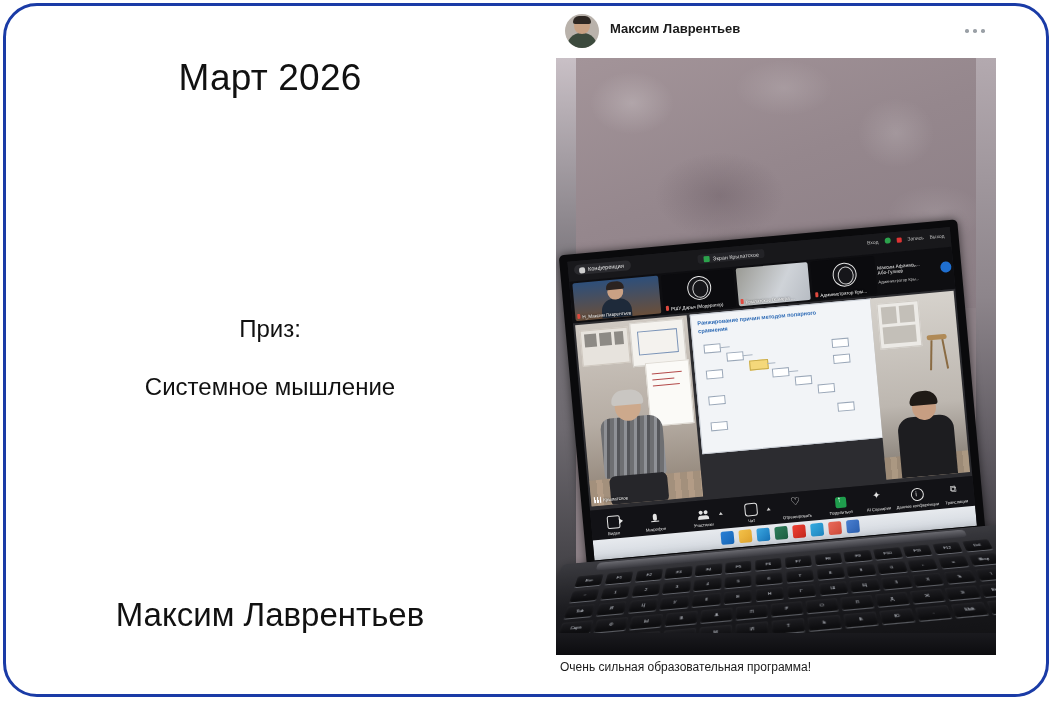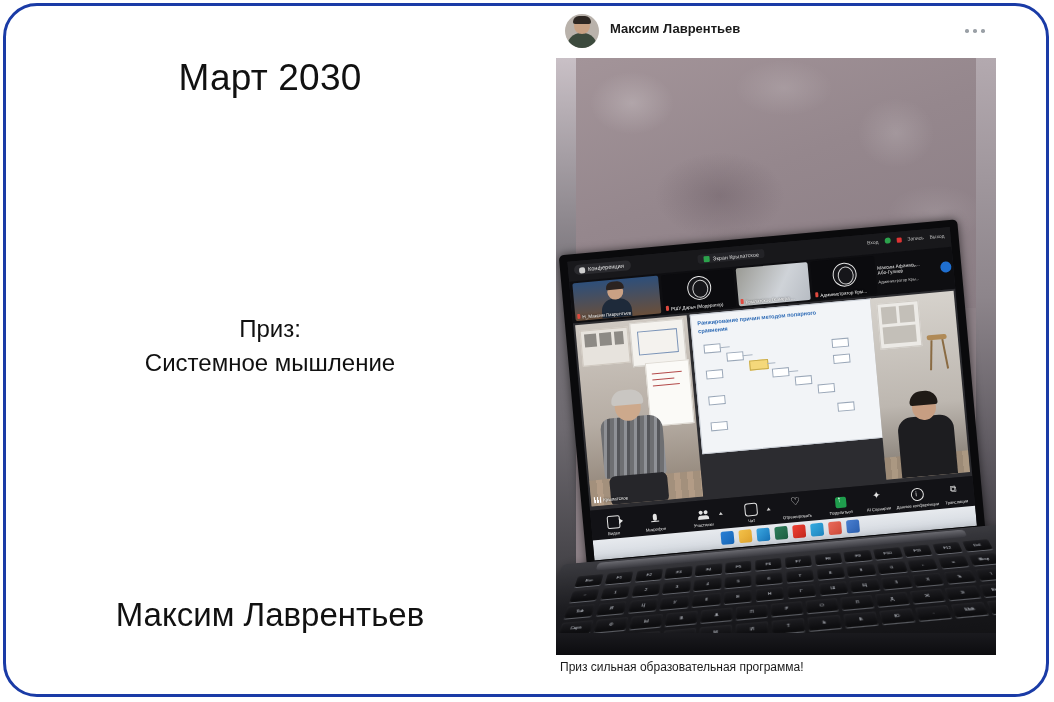--- a/index.html
+++ b/index.html
@@ -14,21 +14,21 @@
          border:3px solid #1A3BA6;border-radius:34px;box-sizing:border-box;
          pointer-events:none;z-index:40;}
 
   
   .left{position:absolute;left:0;top:0;width:540px;height:702px;}
   .title-date{position:absolute;left:0;top:57px;width:540px;text-align:center;
               font-size:37px;color:#111;letter-spacing:.2px;}
   .prize{position:absolute;left:0;top:312px;width:540px;text-align:center;
          color:#111;font-size:24px;line-height:1.42;}
   .prize .l1{display:block;}
-  .prize .l2{display:block;}
+  .prize .l2{display:block;margin-top:24px;}
   .person{position:absolute;left:0;top:596px;width:540px;text-align:center;
           font-size:33px;color:#111;}
 
   
   .post{position:absolute;left:548px;top:0;width:455px;height:702px;
         background:#ffffff;overflow:hidden;}
 
   .post-head{position:absolute;left:0;top:14px;width:455px;height:40px;}
   .avatar{position:absolute;left:17px;top:0;width:34px;height:34px;border-radius:50%;
           overflow:hidden;background:#b9b2ab;}
@@ -263,21 +263,21 @@
   .captxt{font-size:12px;color:#1a1a1a;}
 </style>
 </head>
 <body>
 
 <div class="slide">
 
   <div class="frame"></div>
 
   <div class="left">
-    <div class="title-date">Март 2030</div>
+    <div class="title-date">Март 2026</div>
     <div class="prize">
       <span class="l1">Приз:</span>
       <span class="l2">Системное мышление</span>
     </div>
     <div class="person">Максим Лаврентьев</div>
   </div>
 
   <div class="post">
 
     <div class="post-head">
@@ -557,17 +557,17 @@
               </div>
           </div>
 
         </div>
       </div>
 
       <div class="desk-blur"></div>
     </div>
 
     <div class="caption">
-      <div class="captxt">Приз сильная образовательная программа!</div>
+      <div class="captxt">Очень сильная образовательная программа!</div>
     </div>
 
   </div>
 </div>
 
 </body></html>

